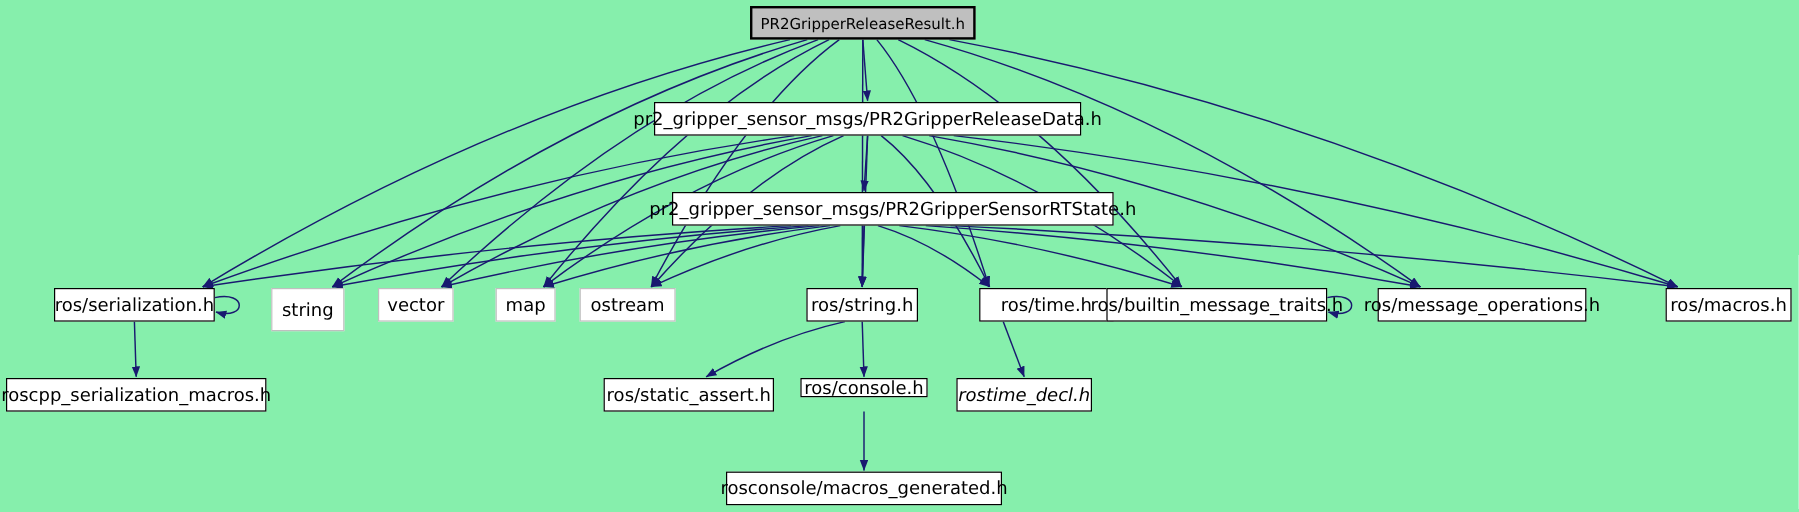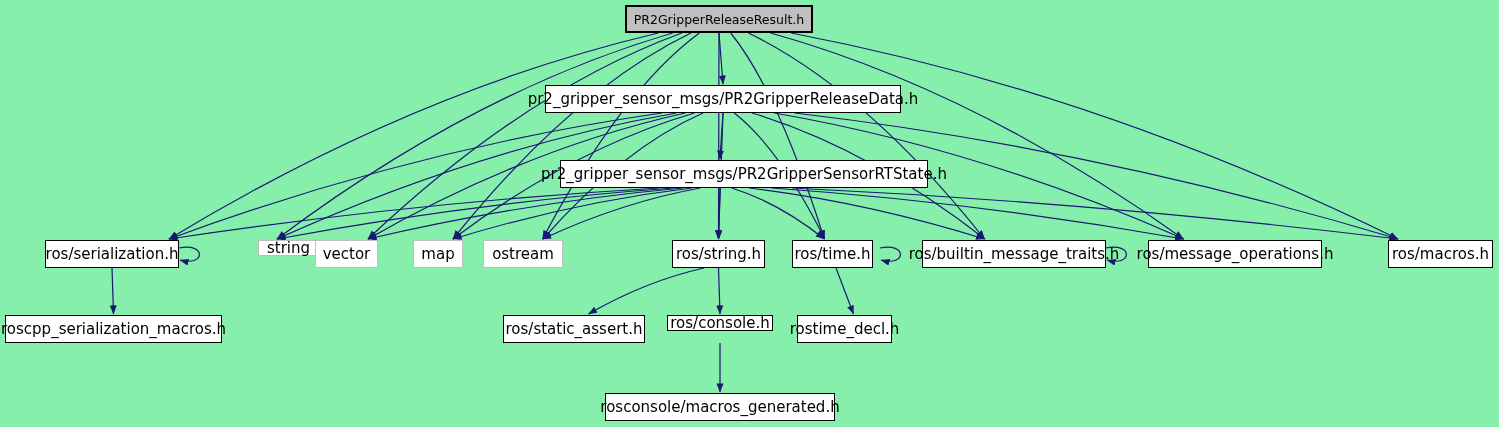--- a/index.html
+++ b/index.html
@@ -73,27 +73,27 @@
       <path d="M720,343 L720,392" class="edge" marker-end="url(#arrow)"></path>
       <path d="M836,268 L853.5,314" class="edge" marker-end="url(#arrow)"></path>
       <path d="M179,248 C206,242 206,267 180,260" class="edge" marker-end="url(#arrow)"></path>
       <path d="M880,248 C907,242 907,267 881,260" class="edge" marker-end="url(#arrow)"></path>
       <path d="M1106,248 C1133,242 1133,267 1107,260" class="edge" marker-end="url(#arrow)"></path>
     </svg>
 <div class="node root" style="left: 625px; top: 5px; width: 188px; height: 28px;">PR2GripperReleaseResult.h</div>
     <div class="node internal" style="left: 545px; top: 85px; width: 356px; height: 28px;">pr2_gripper_sensor_msgs/PR2GripperReleaseData.h</div>
     <div class="node internal" style="left: 536px; top: 160px; width: 368px; height: 28px; margin-left: 24px;">pr2_gripper_sensor_msgs/PR2GripperSensorRTState.h</div>
     <div class="node internal" style="left: 45px; top: 240px; width: 134px; height: 28px;">ros/serialization.h</div>
-    <div class="node external" style="left: 226px; top: 240px; width: 61px; height: 16px; margin-left: 32px;">string</div>
+    <div class="node external" style="left: 226px; top: 240px; width: 61px; height: 36px;">string</div>
     <div class="node external" style="left: 315px; top: 240px; width: 63px; height: 28px;">vector</div>
     <div class="node external" style="left: 413px; top: 240px; width: 50px; height: 28px;">map</div>
     <div class="node external" style="left: 483px; top: 240px; width: 80px; height: 28px;">ostream</div>
     <div class="node internal" style="left: 672px; top: 240px; width: 93px; height: 28px;">ros/string.h</div>
-    <div class="node internal" style="left: 792px; top: 240px; width: 81px; height: 28px;">ros/time.h</div>
+    <div class="node internal" style="left: 816px; top: 240px; width: 112px; height: 28px;">ros/time.h</div>
     <div class="node internal" style="left: 922px; top: 240px; width: 184px; height: 28px;">ros/builtin_message_traits.h</div>
     <div class="node internal" style="left: 1148px; top: 240px; width: 174px; height: 28px;">ros/message_operations.h</div>
     <div class="node internal" style="left: 1388px; top: 240px; width: 105px; height: 28px;">ros/macros.h</div>
     <div class="node internal" style="left: 5px; top: 315px; width: 217px; height: 28px;">roscpp_serialization_macros.h</div>
     <div class="node internal" style="left: 503px; top: 315px; width: 142px; height: 28px;">ros/static_assert.h</div>
     <div class="node internal" style="left: 667px; top: 315px; width: 106px; height: 16px;">ros/console.h</div>
-    <div class="node internal" style="left: 797px; top: 315px; width: 95px; height: 28px;">rostime_decl.h</div>
+    <div class="node internal" style="left: 797px; top: 315px; width: 113px; height: 28px; font-style: italic;">rostime_decl.h</div>
     <div class="node internal" style="left: 605px; top: 393px; width: 230px; height: 28px;">rosconsole/macros_generated.h</div>
   </div>
 
 </body></html>

